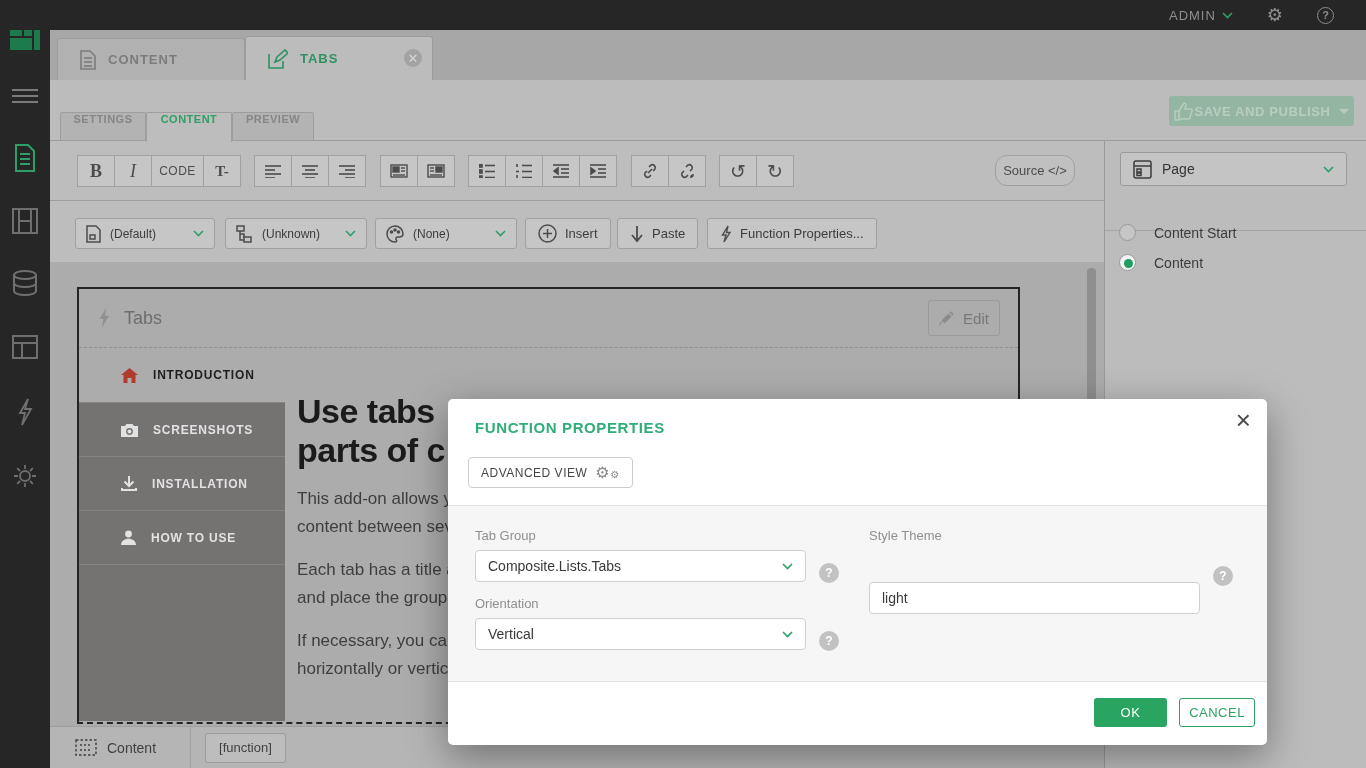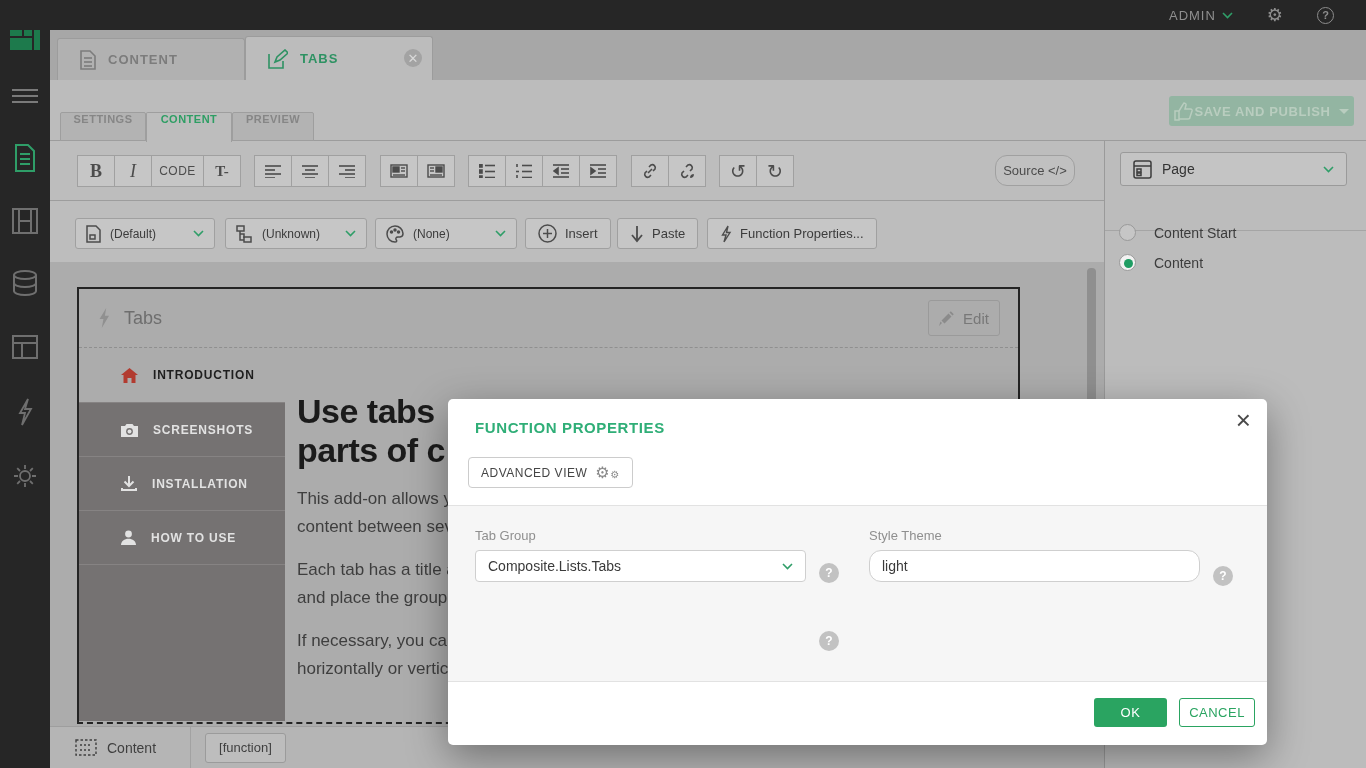--- a/index.html
+++ b/index.html
@@ -124,22 +124,22 @@
            font-size:12px; letter-spacing:.5px; color:#454545; cursor:pointer; }
   .gears { color:#8a8a8a; font-size:16px; line-height:1; }
   .gears small { font-size:10px; }
   .m-body { position:absolute; left:0; top:106px; width:819px; height:177px; background:#f6f6f6;
             border-top:1px solid #e2e2e2; border-bottom:1px solid #e2e2e2; }
   .field { position:absolute; }
   .f-label { font-size:13px; color:#8f8f8f; margin-bottom:7px; }
   .f-select { width:331px; height:32px; background:#fff; border:1px solid #cfcfcf; border-radius:4px;
               display:flex; align-items:center; padding:0 12px; font-size:14px; color:#3a3a3a; cursor:pointer; }
   .f-select .chev { margin-left:auto; }
-  .f-input { width:331px; height:32px; background:#fff; border:1px solid #cfcfcf; border-radius:12px;
-             padding:0 12px; font-size:14px; color:#3a3a3a; font-family:"Liberation Sans",sans-serif; }
+  .f-input { width:331px; height:32px; background:#fff; border:1px solid #cfcfcf; border-radius:4px;
+             padding:0 12px; font-size:14px; color:#3a3a3a; font-family:"Liberation Sans",sans-serif;margin-top:32px; }
   .qmark { position:absolute; width:20px; height:20px; border-radius:50%; background:#c2c2c2; color:#fff;
            font-size:12px; font-weight:bold; display:flex; align-items:center; justify-content:center; cursor:pointer; }
   .okbtn { position:absolute; left:646px; top:299px; width:73px; height:29px; background:#2aa461; border:none;
            border-radius:3px; color:#fff; font-size:13px; font-weight:normal; letter-spacing:.5px; cursor:pointer; }
   .cancelbtn { position:absolute; left:731px; top:299px; width:76px; height:29px; background:#fff;
                border:1px solid #2aa461; border-radius:3px; color:#2aa461; font-size:13px; letter-spacing:.5px; cursor:pointer; }
   .chev { width:11px; height:7px; }
   svg { display:block; }
 </style>
 </head>
@@ -575,18 +575,27 @@
       </div>
     </div>
     <div class="qmark" style="left:371px;top:57px">?</div>
 
     <div class="field" style="left:421px;top:22px">
       <div class="f-label">Style Theme</div>
       <input class="f-input" value="light" style="">
     </div>
     <div class="qmark" style="left:765px;top:60px">?</div>
 
+    <div class="field" style="left:27px;top:90px">
+      <div class="f-label">Orientation</div>
+      <div class="f-select">
+        <span>Vertical</span>
+        <svg class="chev" viewBox="0 0 11 7" fill="none" stroke="#2f9e68" stroke-width="1.6">
+            <path d="M1 1l4.5 4.5L10 1"></path>
+          </svg>
+      </div>
+    </div>
     <div class="qmark" style="left:371px;top:125px">?</div>
   </div>
 
   <button class="okbtn">OK</button>
   <button class="cancelbtn">CANCEL</button>
 </div>
 
 </body></html>

